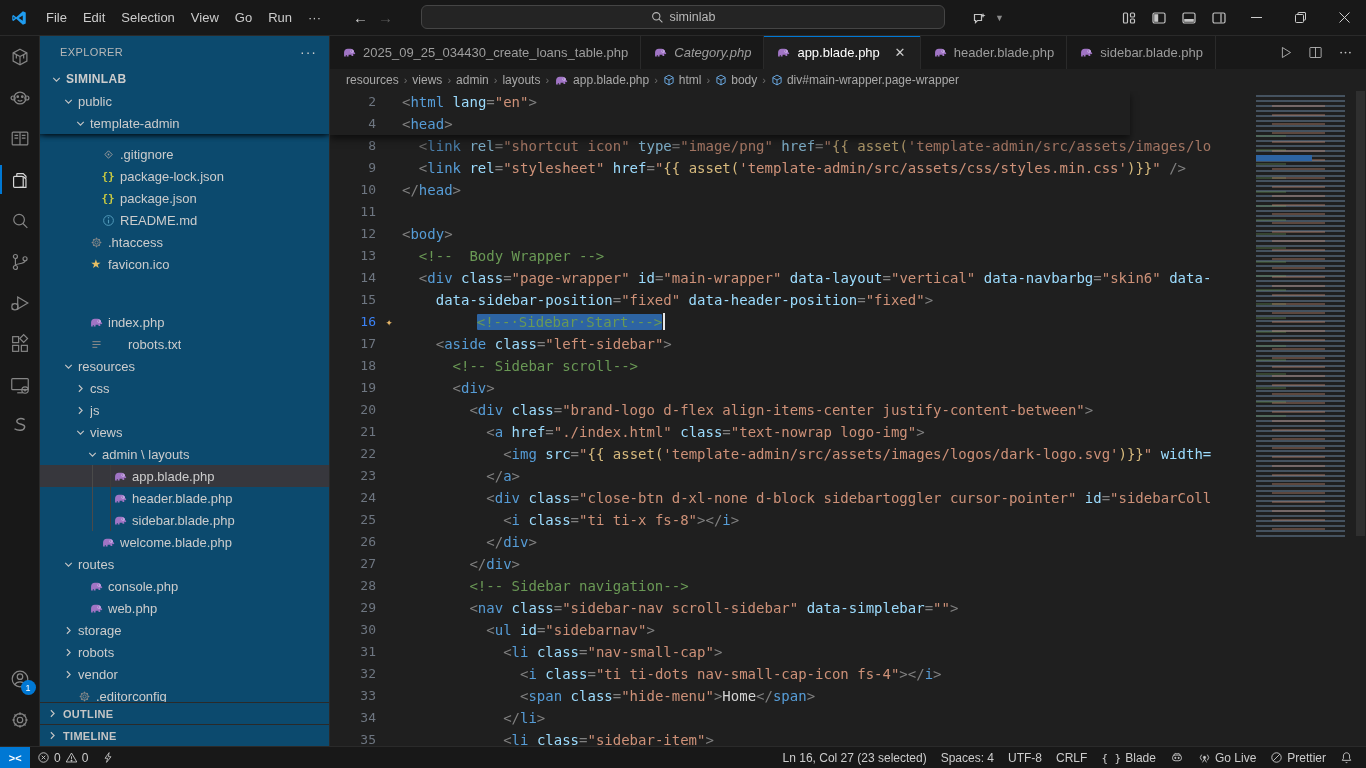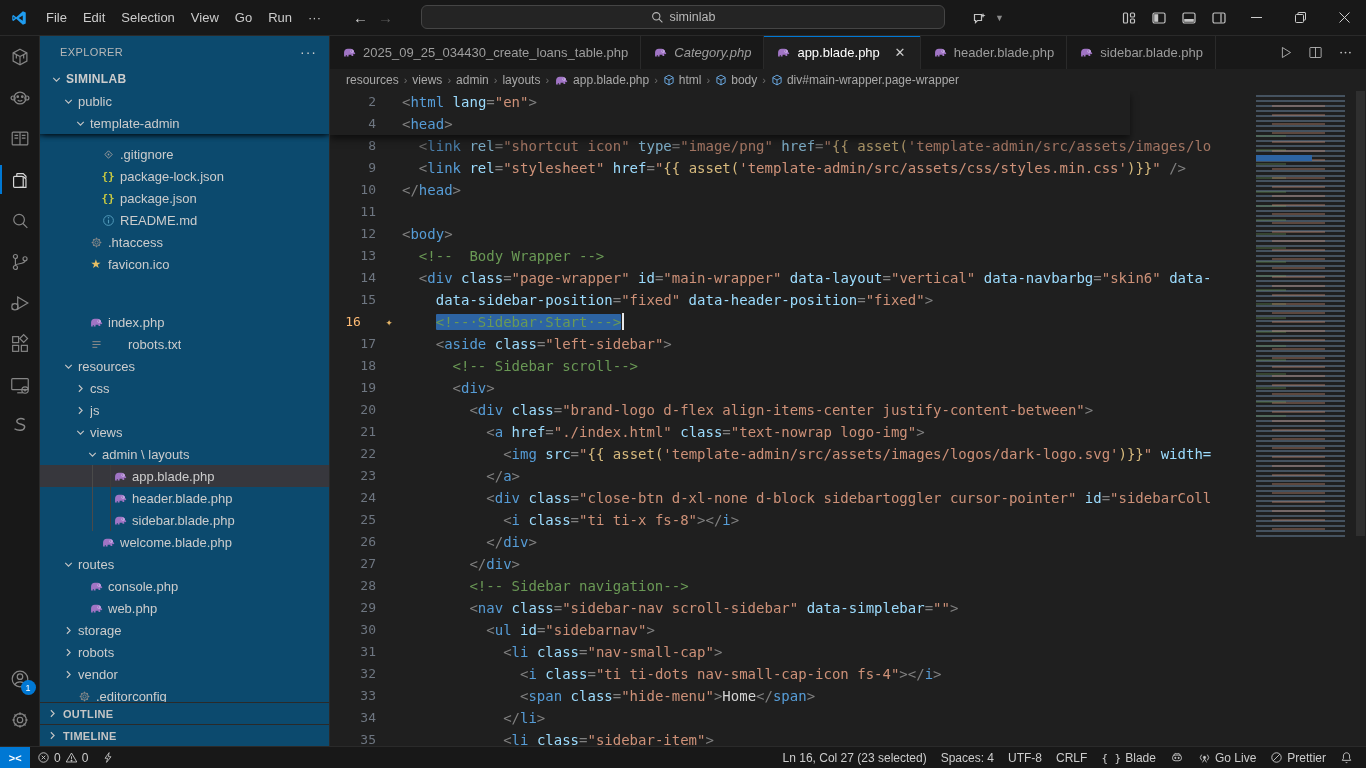--- a/index.html
+++ b/index.html
@@ -76,27 +76,27 @@
     color:#a9a9a9;gap:3px;flex:0 0 22px;background:#1f1f1f;white-space:nowrap;}
   .bc-item{display:flex;align-items:center;gap:4px;cursor:pointer;}
   .bc-sep{color:#6e6e6e;font-size:11px;margin:0 2px;}
 
   
   .editor{flex:1;position:relative;overflow:hidden;font-family:"DejaVu Sans Mono",monospace;
     font-size:14px;line-height:22px;}
   .code-area{position:absolute;inset:0 118px 0 0;overflow:hidden;}
   .code-line{display:flex;height:22px;white-space:pre;}
   .ln{width:46px;flex:0 0 46px;text-align:right;color:#6e7681;font-size:13px;user-select:none;}
-  .ln.active{color:#fdba74;text-align:center;}
+  .ln.active{color:#3b82f6;}
   .glyph{width:26px;flex:0 0 26px;text-align:center;font-size:12px;line-height:22px;}
   .glyph .spark{color:#e5b567;}
   .lc{flex:1;min-width:0;}
   .tk-p{color:#808080;} .tk-t{color:#569cd6;} .tk-a{color:#9cdcfe;} .tk-s{color:#ce9178;}
   .tk-f{color:#d7ba7d;} .tk-c{color:#6a9955;} .tk-x{color:#d4d4d4;}
-  .selspan{background:#2d64a3;border-radius:1px;}
+  .selspan{background:#2d64a3;border-radius:1px;margin-left:41px;}
   .cursor{display:inline-block;width:2px;height:17px;background:#e8e8e8;vertical-align:-3px;margin-left:1px;}
   .sticky{position:absolute;top:0;left:0;right:118px;background:#1f1f1f;z-index:5;
     box-shadow:0 4px 7px rgba(0,0,0,.55);}
   .codelines{position:absolute;top:44px;left:0;right:0;}
 
   
   .minimap{position:absolute;top:0;right:11px;width:107px;bottom:0;background:#1f1f1f;}
   .mm-content{position:absolute;top:4px;left:8px;right:10px;height:444px;
     background:repeating-linear-gradient(180deg,rgba(130,165,200,.38) 0 2px,rgba(0,0,0,0) 2px 5px);}
   .mm-content::after{content:"";position:absolute;top:10px;left:18%;width:60%;bottom:8px;

